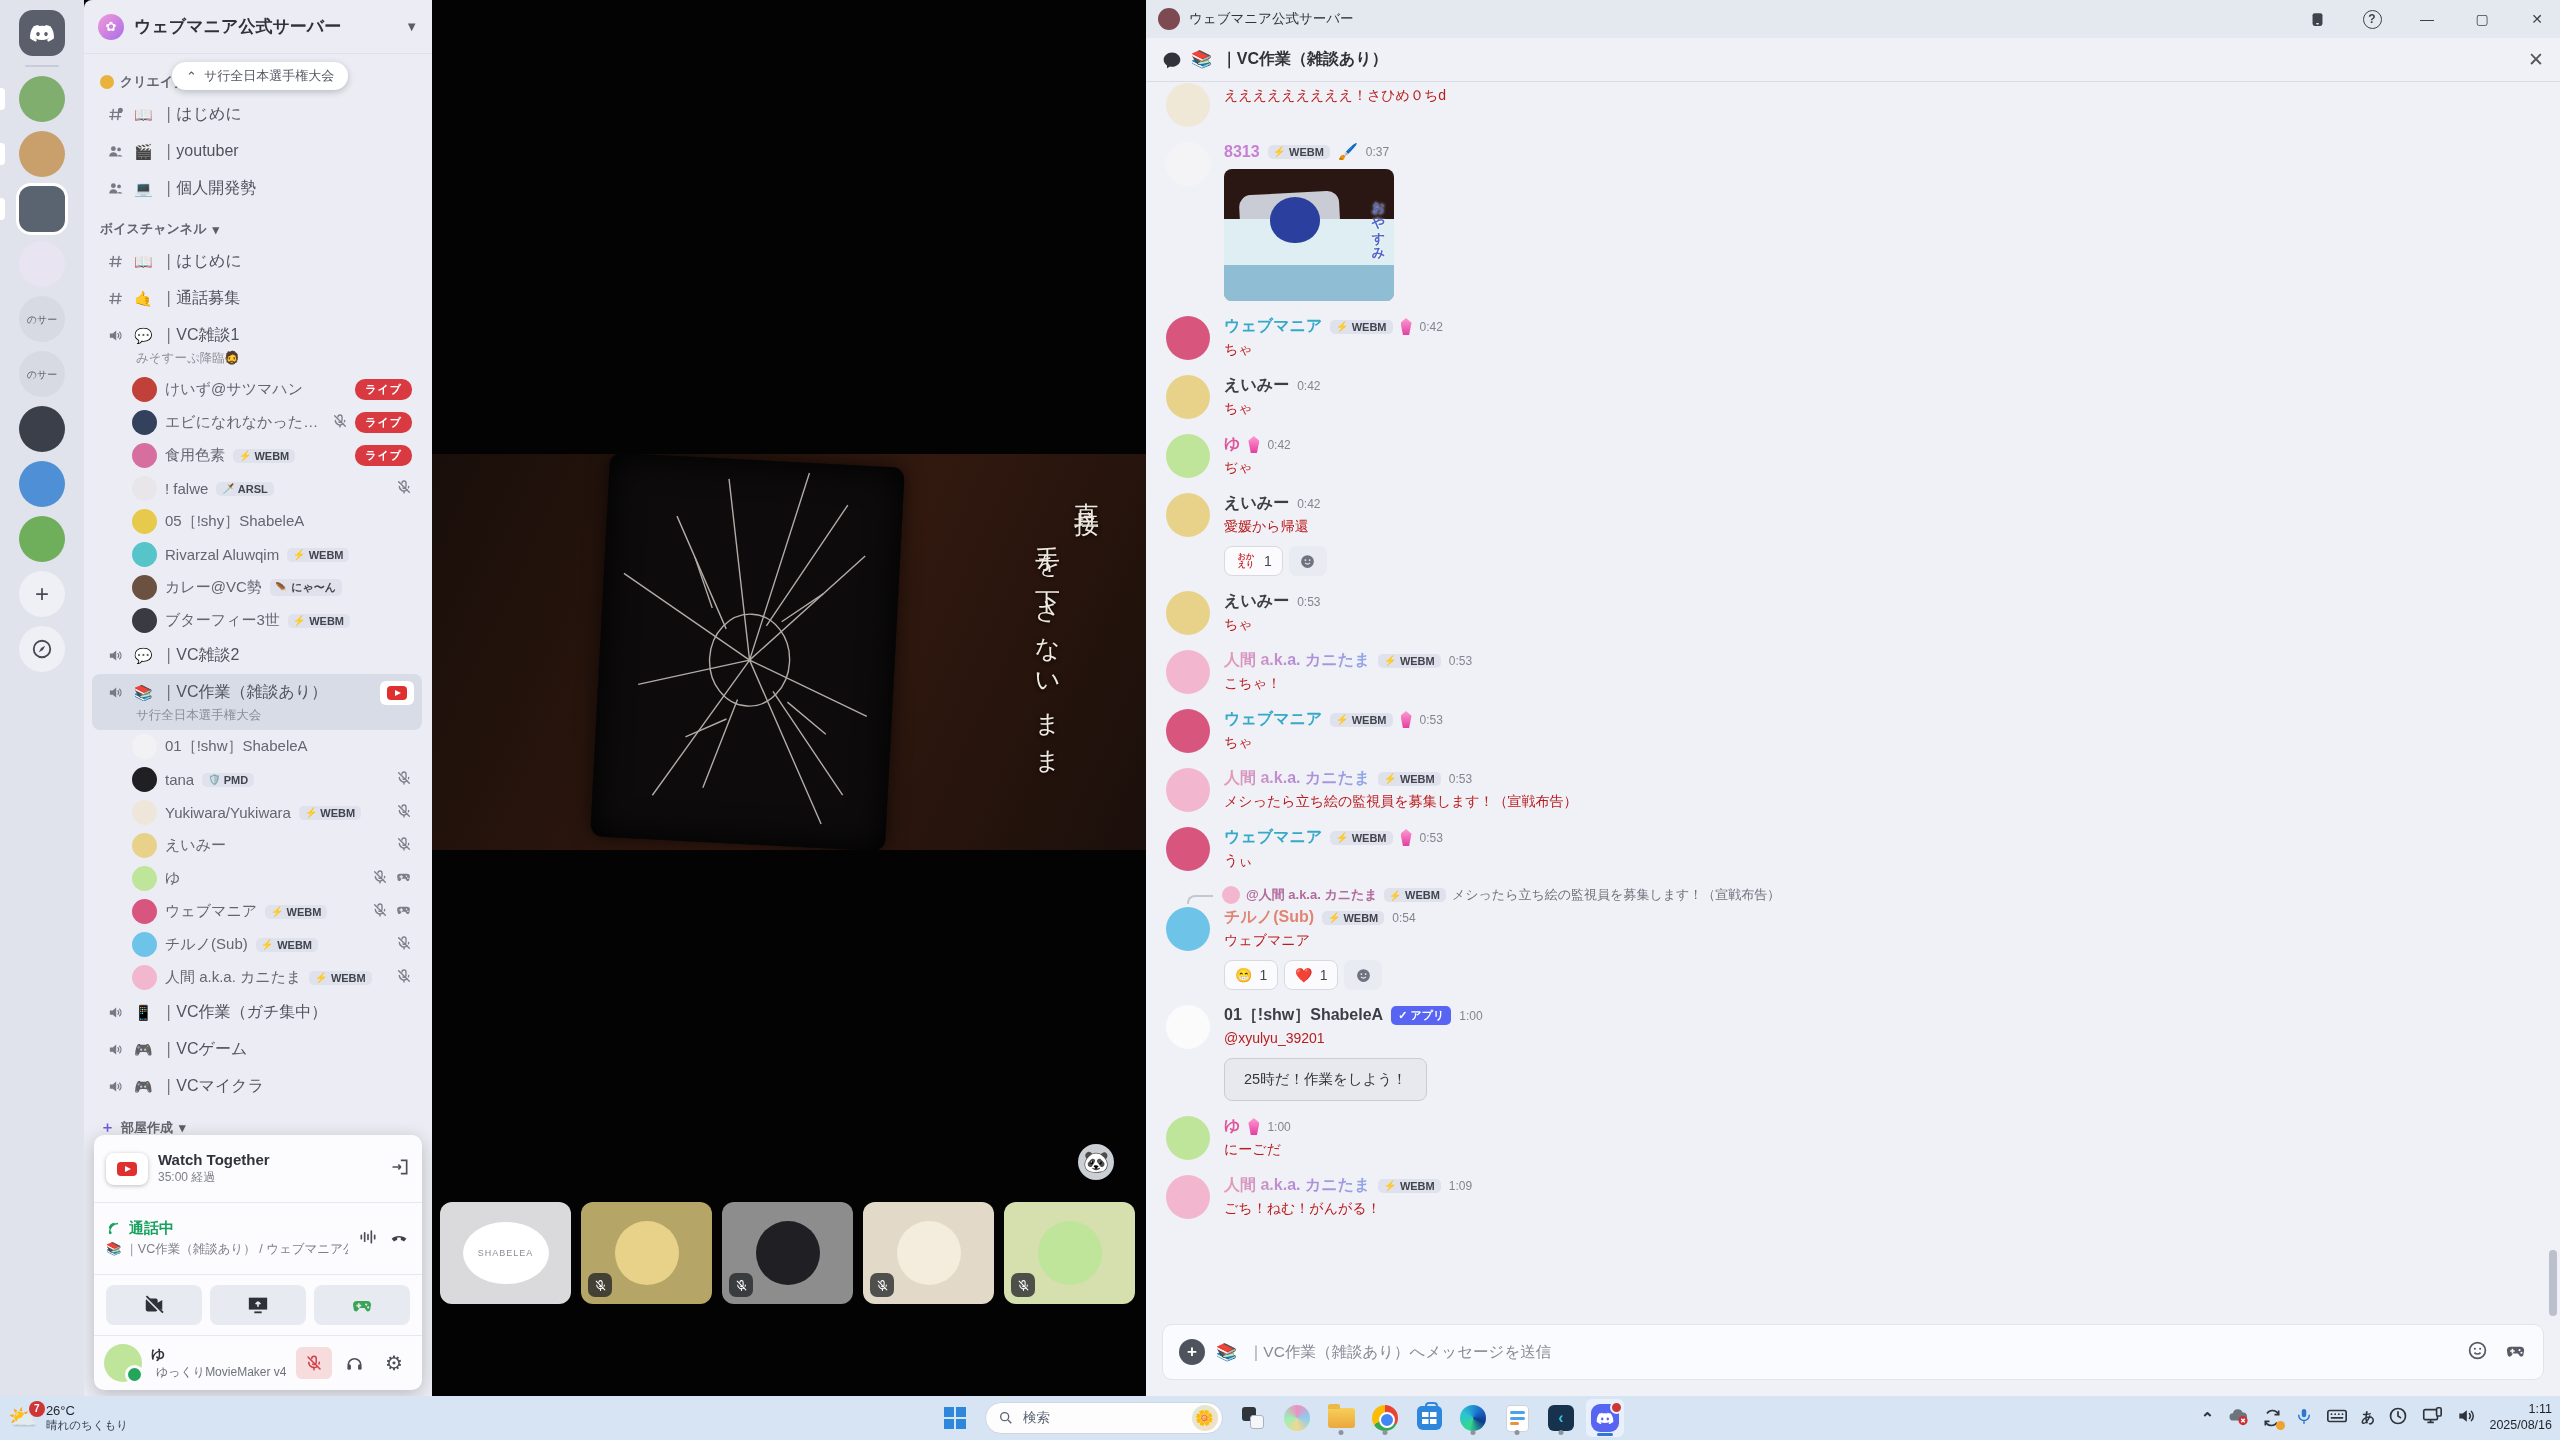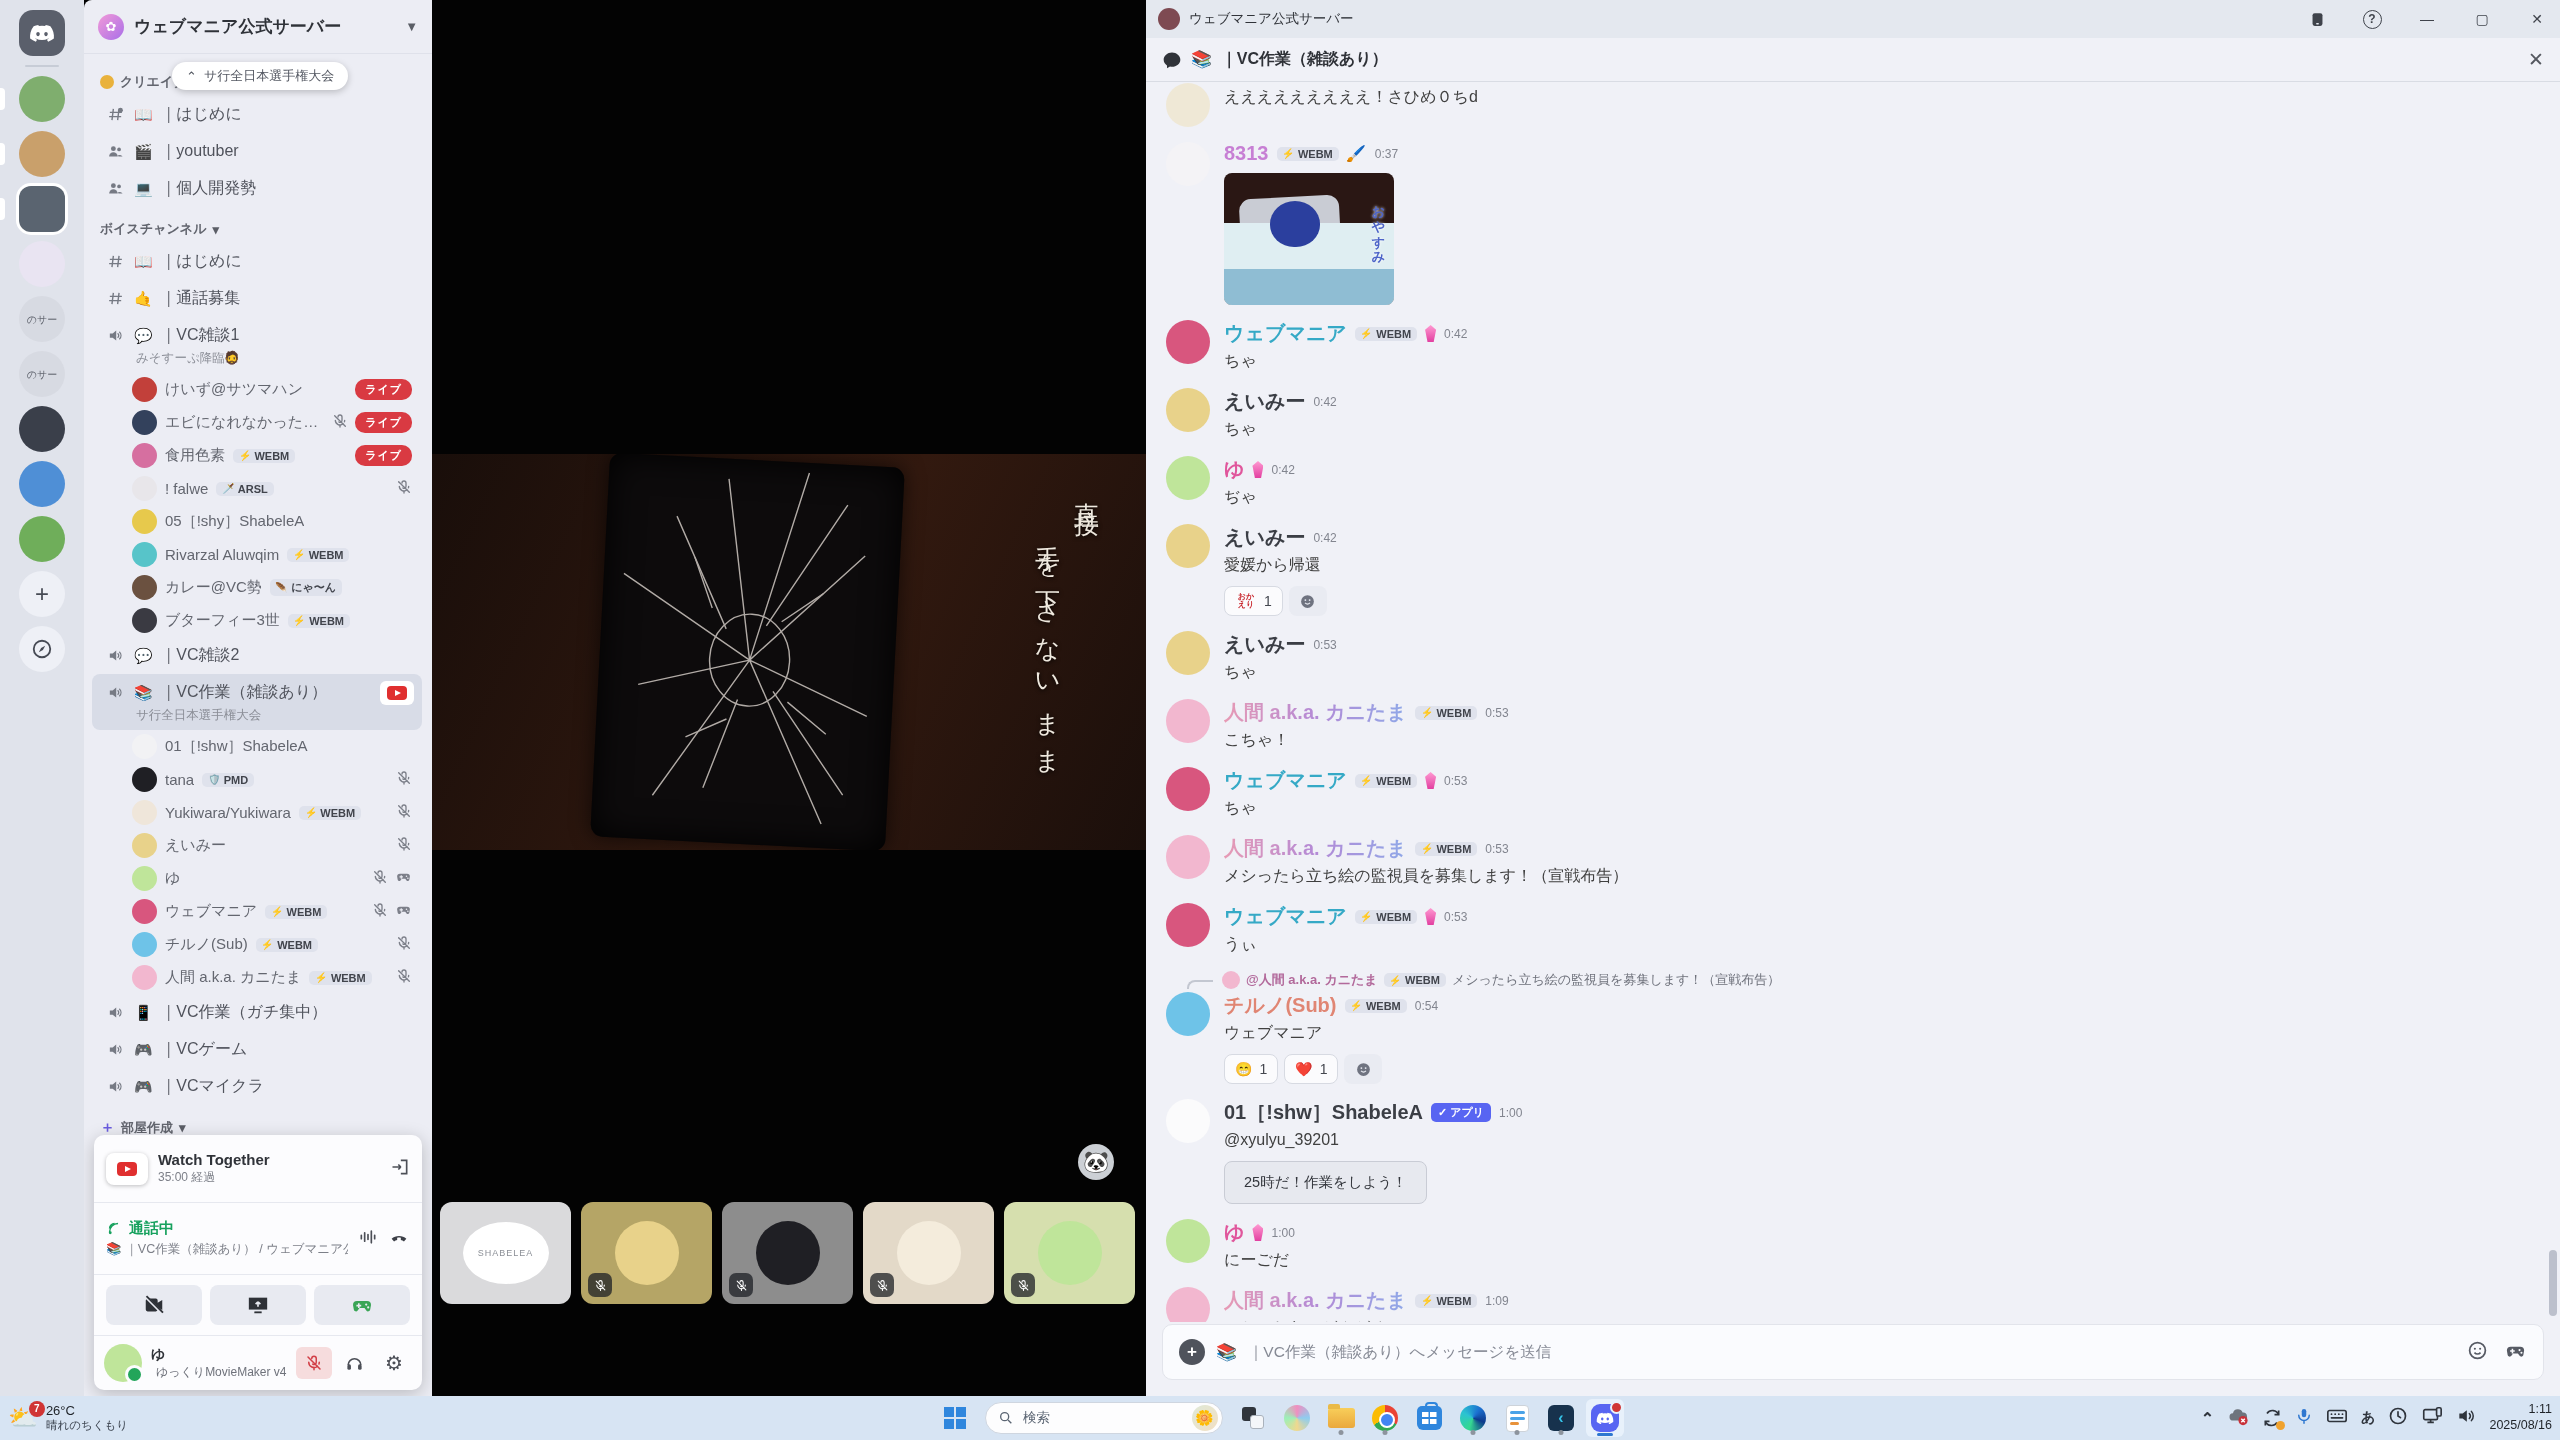--- a/index.html
+++ b/index.html
@@ -85,24 +85,24 @@
 .chead{height:44px;border-bottom:1px solid #d9dce4;display:flex;align-items:center;gap:9px;padding:0 16px;flex:0 0 auto}
 .h-ttl{font-size:16px;font-weight:bold;color:#2e3137}
 .hclose{margin-left:auto;color:#54575f;font-size:19px}
 .msgs{flex:1;overflow:hidden;position:relative;padding-bottom:6px}
 .msgwrap{margin-top:15px;padding:0 20px}
 .msg{display:flex;gap:14px;min-width:0}
 .msg.cont{margin-top:-14px}
 .mav{width:44px;height:44px;border-radius:50%;flex:0 0 auto}
 .mbody{min-width:0;flex:1}
 .mhead{display:flex;align-items:center;gap:8px;min-width:0}
-.muser{font-size:20px;font-weight:bold;white-space:nowrap}
+.muser{font-size:16px;font-weight:bold;white-space:nowrap}
 .muser.grad{background:linear-gradient(90deg,#e79ab4,#b48ad6,#8fa8e8);-webkit-background-clip:text;background-clip:text;color:transparent}
 .mtime{font-size:12px;color:#82858f;white-space:nowrap}
-.mtext{font-size:16px;color:#404040;line-height:1.5;margin-top:2px}
+.mtext{font-size:14px;color:#b91c1c;line-height:1.5;margin-top:2px}
 .orb{width:11px;height:17px;background:linear-gradient(180deg,#ff9ad2,#e23fa0);clip-path:polygon(50% 0,100% 28%,78% 100%,22% 100%,0 28%);flex:0 0 auto}
 .appb{background:#5865f2;color:#fff;font-size:11px;font-weight:bold;border-radius:5px;padding:2px 7px;display:inline-flex;align-items:center;gap:3px;flex:0 0 auto}
 .att{margin-top:8px;width:170px;height:132px;border-radius:8px;position:relative;overflow:hidden;background:#2a1714}
 .att .bed{position:absolute;left:0;right:0;top:50px;bottom:0;background:#dfeef2}
 .att .pillow{position:absolute;left:16px;top:24px;width:100px;height:56px;background:#c9ccd4;border-radius:12px;transform:rotate(-3deg)}
 .att .hair{position:absolute;left:46px;top:28px;width:50px;height:46px;border-radius:50% 50% 48% 48%;background:#2b3f9e}
 .att .blanket{position:absolute;left:0;right:0;bottom:0;height:36px;background:#8fbdd3}
 .att .oyasumi{position:absolute;right:7px;top:24px;writing-mode:vertical-rl;font-size:13px;color:#4d64c8;font-weight:bold;text-shadow:0 0 3px #fff}
 .rxrow{display:flex;gap:6px;margin-top:9px;align-items:center}
 .rx{height:30px;display:flex;align-items:center;gap:7px;background:#fbfbfd;border:1px solid #d7dae2;border-radius:8px;padding:0 10px;font-size:14px;color:#44474f}

